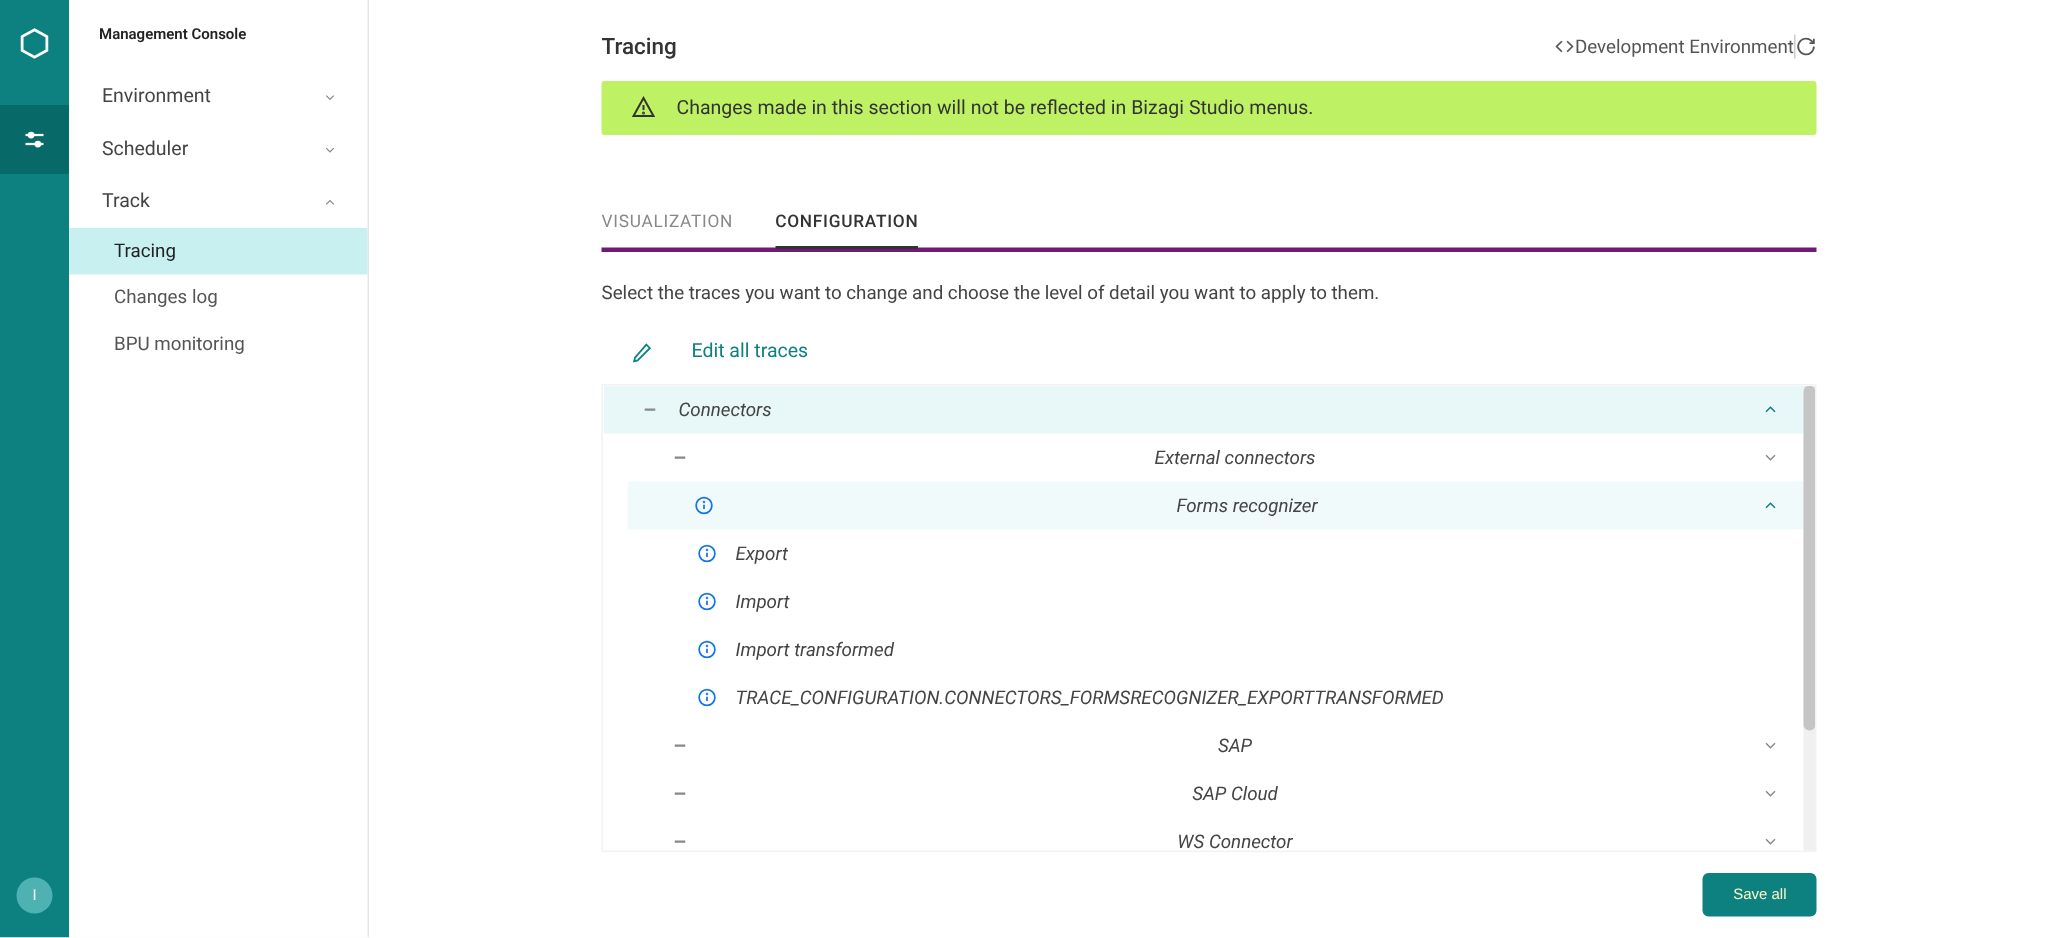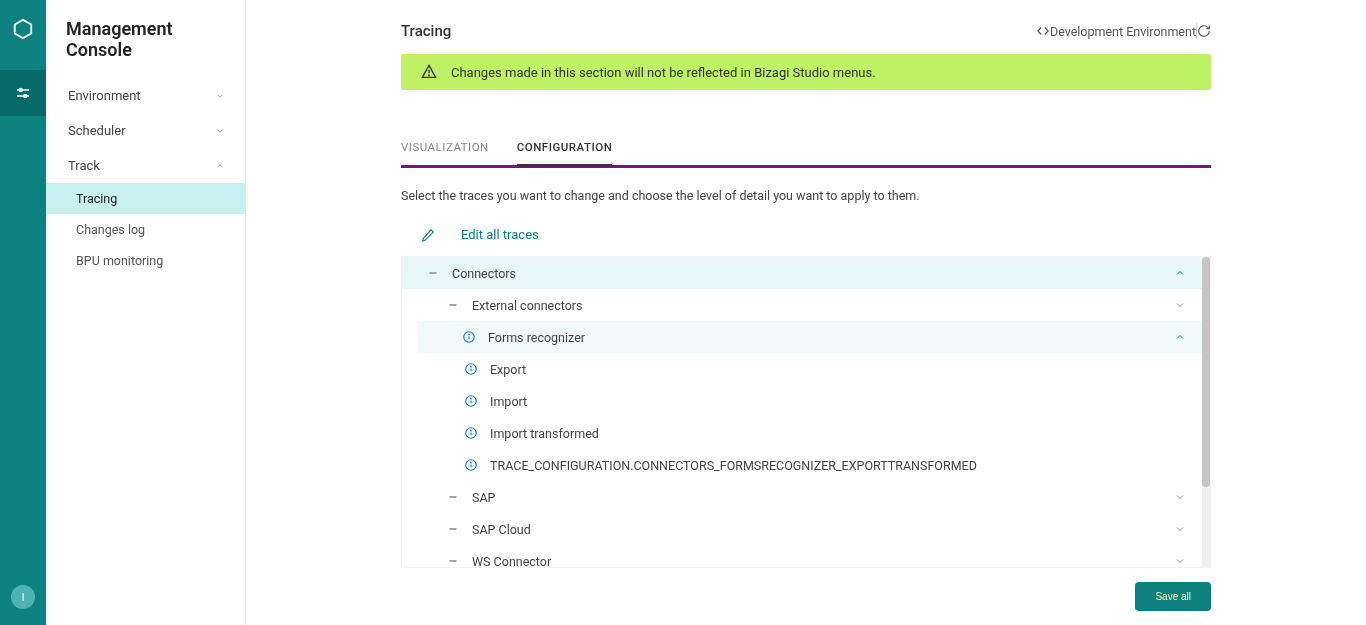--- a/index.html
+++ b/index.html
@@ -3,21 +3,21 @@
   <meta charset="utf-8">
   <style>
     * { margin: 0; padding: 0; box-sizing: border-box; }
     body { font-family: -apple-system, BlinkMacSystemFont, 'Segoe UI', Roboto, sans-serif; font-size: 13px; color: #333; background: #fff; overflow: hidden; }
     .app { display: flex; width: 1366px; height: 625px; }
     .rail { width: 46px; background: #0d8080; display: flex; flex-direction: column; align-items: center; padding-top: 18px; position: relative; }
     .logo { width: 22px; height: 22px; margin-bottom: 30px; }
     .rail-btn { width: 46px; height: 46px; display: flex; align-items: center; justify-content: center; background: #086969; cursor: pointer; }
     .rail-bottom { position: absolute; bottom: 16px; width: 24px; height: 24px; border-radius: 50%; background: #4fb2b2; display: flex; align-items: center; justify-content: center; color: #fff; font-size: 10px; cursor: pointer; }
     .sidebar { width: 200px; background: #fff; border-right: 1px solid #e5e5e5; box-shadow: 2px 0 6px rgba(0,0,0,0.05); padding-top: 18px; }
-    .sidebar-title { font-weight: 600; font-size: 18px; padding: 0 20px 18px; color: #222; }
+    .sidebar-title { font-weight: 600; font-size: 10px; padding: 0 20px 18px; color: #222; }
     .menu-item { padding: 10px 20px 10px 22px; display: flex; justify-content: space-between; align-items: center; cursor: pointer; color: #444; font-size: 13px; }
     .sub-item { padding: 8px 20px 8px 30px; cursor: pointer; color: #555; font-size: 12.5px; }
     .sub-item.active { background: #c9f0f0; color: #222; }
     .chevron { width: 10px; height: 10px; }
     .main { flex: 1; display: flex; flex-direction: column; padding: 22px 0 0 0; background: #fff; }
     .main-inner { padding: 0 155px; display: flex; flex-direction: column; flex: 1; min-height: 0; }
     .header { display: flex; justify-content: space-between; align-items: center; margin-bottom: 14px; }
     .page-title { font-size: 15px; color: #333; font-weight: 500; }
     .header-right { display: flex; align-items: center; color: #555; font-size: 12.5px; }
     .hr-divider { width: 1px; height: 16px; background: #ccc; }
@@ -25,25 +25,25 @@
     .tabs { display: flex; gap: 28px; border-bottom: 3px solid #701a75; margin-top: 42px; }
     .tab { padding: 8px 0 10px; font-size: 11.5px; letter-spacing: 0.5px; color: #888; cursor: pointer; }
     .tab.active { color: #333; border-bottom: 2px solid #333; font-weight: 500; margin-bottom: -1px; }
     .instruction { color: #444; font-size: 12.5px; margin: 20px 0 18px; }
     .edit-all { color: #0d8080; font-size: 13px; display: flex; align-items: center; gap: 26px; padding: 6px 20px 14px; cursor: pointer; font-weight: 400; }
     .tree-container { flex: 1; overflow-y: auto; border: 1px solid #f2f2f2; position: relative; }
     .tree-scroll { position: absolute; right: 0; top: 0; bottom: 0; width: 8px; background: #f0f0f0; }
     .tree-thumb { width: 8px; background: #c5c5c5; border-radius: 4px; position: absolute; top: 0; height: 230px; }
     .tree-row { display: flex; align-items: center; height: 32px; padding-right: 24px; font-size: 12.5px; color: #444; cursor: pointer; }
     .tree-row.l0 { padding-left: 24px; background: #e8f7f7; }
-    .tree-row.l1 { padding-left: 44px; }
+    .tree-row.l1 { padding-left: 44px; text-align: center; }
     .tree-row.l1.active { background: #eaf8f8; margin-left: 16px; }
     .tree-row.l2 { padding-left: 62px; }
     .row-icon { width: 14px; display: flex; align-items: center; justify-content: center; margin-right: 12px; }
-    .row-label { flex: 1; }
+    .row-label { flex: 1; font-style: italic; }
     .row-chevron { margin-left: auto; }
     .footer { display: flex; justify-content: flex-end; padding: 14px 155px; }
     .save-btn { background: #0d8080; color: #fef9c3; border: none; border-radius: 4px; padding: 9px 20px; font-size: 10px; font-weight: 500; cursor: pointer; }
     svg { display: block; }
   </style>
 </head>
 <body>
 
 <div class="app">
   <div class="rail">

